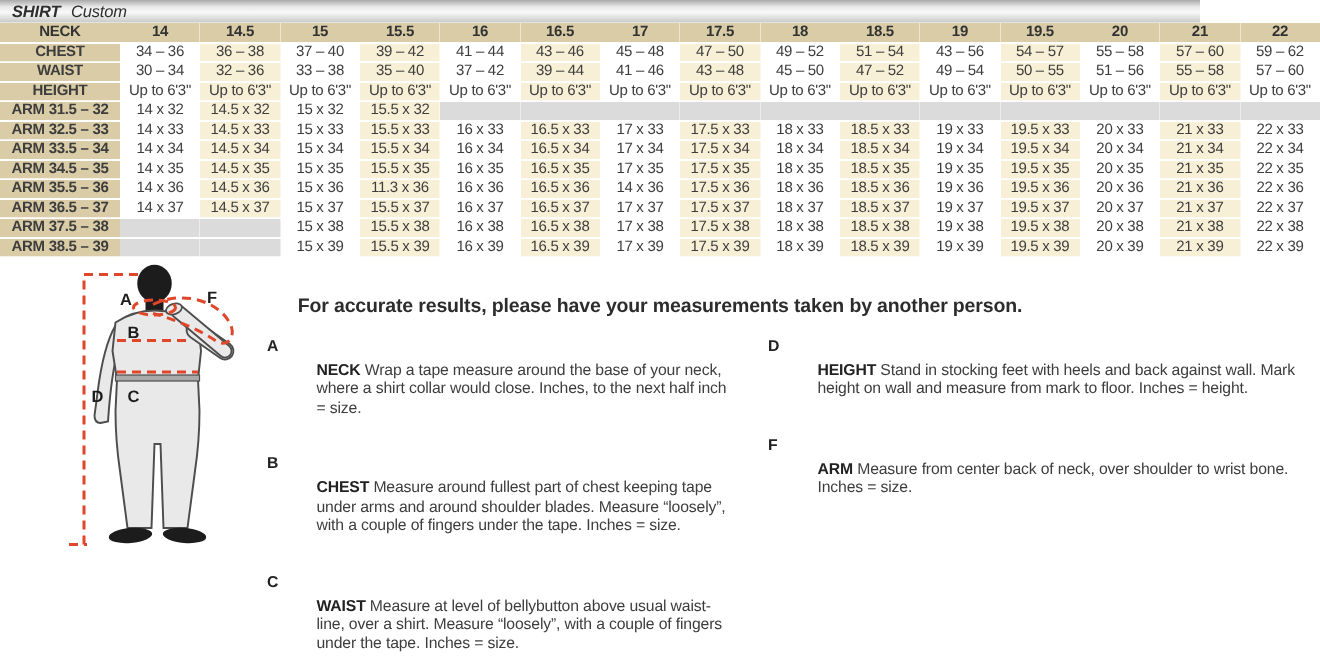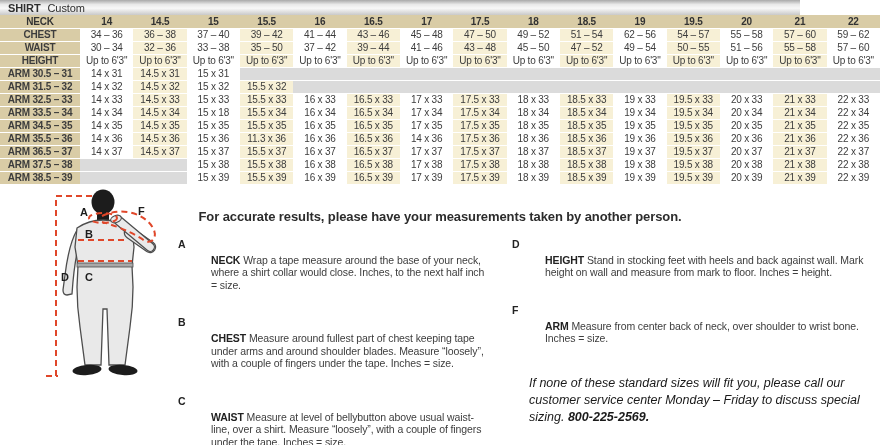--- a/index.html
+++ b/index.html
@@ -5,21 +5,21 @@
   * { box-sizing: border-box; }
   html, body { margin: 0; padding: 0; background: #ffffff; }
   body { font-family: "Liberation Sans", sans-serif; }
   .page { position: relative; width: 880px; height: 445px; overflow: hidden; background: #fff; }
 
   
   .titlebar {
     height: 15px; width: 800px;
     background: linear-gradient(180deg, #a9a9a9 0%, #e9e9e9 30%, #f8f8f8 55%, #c9c9c9 100%);
     display: flex; align-items: center; padding-left: 8px;
-    font-size: 11px; color: #2e2e2e; letter-spacing: -0.1px;
+    font-size: 11px; color: #2e2e2e; letter-spacing: -0.1px; font-style: italic;
   }
   .titlebar .brand { font-weight: bold; margin-right: 7px; }
 
   
   table.sizes { width: 880px; border-collapse: collapse; table-layout: fixed; }
   table.sizes td {
     height: 13px; border-bottom: 1px solid #ffffff;
     font-size: 10px; color: #3d3d3d; text-align: center;
     padding: 0; letter-spacing: -0.2px; white-space: nowrap; overflow: hidden;
   }
@@ -92,32 +92,32 @@
           <td class="plain">34 – 36</td>
           <td class="stripe">36 – 38</td>
           <td class="plain">37 – 40</td>
           <td class="stripe">39 – 42</td>
           <td class="plain">41 – 44</td>
           <td class="stripe">43 – 46</td>
           <td class="plain">45 – 48</td>
           <td class="stripe">47 – 50</td>
           <td class="plain">49 – 52</td>
           <td class="stripe">51 – 54</td>
-          <td class="plain">62 – 56</td>
+          <td class="plain">43 – 56</td>
           <td class="stripe">54 – 57</td>
           <td class="plain">55 – 58</td>
           <td class="stripe">57 – 60</td>
           <td class="plain">59 – 62</td>
         </tr>
         <tr>
           <td class="rowlabel">WAIST</td>
           <td class="plain">30 – 34</td>
           <td class="stripe">32 – 36</td>
           <td class="plain">33 – 38</td>
-          <td class="stripe">35 – 50</td>
+          <td class="stripe">35 – 40</td>
           <td class="plain">37 – 42</td>
           <td class="stripe">39 – 44</td>
           <td class="plain">41 – 46</td>
           <td class="stripe">43 – 48</td>
           <td class="plain">45 – 50</td>
           <td class="stripe">47 – 52</td>
           <td class="plain">49 – 54</td>
           <td class="stripe">50 – 55</td>
           <td class="plain">51 – 56</td>
           <td class="stripe">55 – 58</td>
@@ -133,38 +133,20 @@
           <td class="stripe">Up to 6'3"</td>
           <td class="plain">Up to 6'3"</td>
           <td class="stripe">Up to 6'3"</td>
           <td class="plain">Up to 6'3"</td>
           <td class="stripe">Up to 6'3"</td>
           <td class="plain">Up to 6'3"</td>
           <td class="stripe">Up to 6'3"</td>
           <td class="plain">Up to 6'3"</td>
           <td class="stripe">Up to 6'3"</td>
           <td class="plain">Up to 6'3"</td>
-        </tr>
-        <tr>
-          <td class="rowlabel">ARM 30.5 – 31</td>
-          <td class="plain">14 x 31</td>
-          <td class="stripe">14.5 x 31</td>
-          <td class="plain">15 x 31</td>
-          <td class="empty"></td>
-          <td class="empty"></td>
-          <td class="empty"></td>
-          <td class="empty"></td>
-          <td class="empty"></td>
-          <td class="empty"></td>
-          <td class="empty"></td>
-          <td class="empty"></td>
-          <td class="empty"></td>
-          <td class="empty"></td>
-          <td class="empty"></td>
-          <td class="empty"></td>
         </tr>
         <tr>
           <td class="rowlabel">ARM 31.5 – 32</td>
           <td class="plain">14 x 32</td>
           <td class="stripe">14.5 x 32</td>
           <td class="plain">15 x 32</td>
           <td class="stripe">15.5 x 32</td>
           <td class="empty"></td>
           <td class="empty"></td>
           <td class="empty"></td>
@@ -192,21 +174,21 @@
           <td class="plain">19 x 33</td>
           <td class="stripe">19.5 x 33</td>
           <td class="plain">20 x 33</td>
           <td class="stripe">21 x 33</td>
           <td class="plain">22 x 33</td>
         </tr>
         <tr>
           <td class="rowlabel">ARM 33.5 – 34</td>
           <td class="plain">14 x 34</td>
           <td class="stripe">14.5 x 34</td>
-          <td class="plain">15 x 18</td>
+          <td class="plain">15 x 34</td>
           <td class="stripe">15.5 x 34</td>
           <td class="plain">16 x 34</td>
           <td class="stripe">16.5 x 34</td>
           <td class="plain">17 x 34</td>
           <td class="stripe">17.5 x 34</td>
           <td class="plain">18 x 34</td>
           <td class="stripe">18.5 x 34</td>
           <td class="plain">19 x 34</td>
           <td class="stripe">19.5 x 34</td>
           <td class="plain">20 x 34</td>
@@ -375,18 +357,17 @@
         </div>
       <div class="note-col-right">
       <div class="item">
             <span class="letter">D</span>
             <p><b class="term">HEIGHT</b> <span>Stand in stocking feet with heels and back against wall. Mark height on wall and measure from mark to floor. Inches = height.</span></p>
           </div>
           <div class="item">
             <span class="letter">F</span>
             <p><b class="term">ARM</b> <span>Measure from center back of neck, over shoulder to wrist bone. Inches = size.</span></p>
           </div>
-          <p class="special"><span>If none of these standard sizes will fit you, please call our customer service center Monday – Friday to discuss special sizing. </span><b>800-225-2569.</b></p>
         </div>
     </div>
 
   </div>
 </div>
 
 </body></html>

